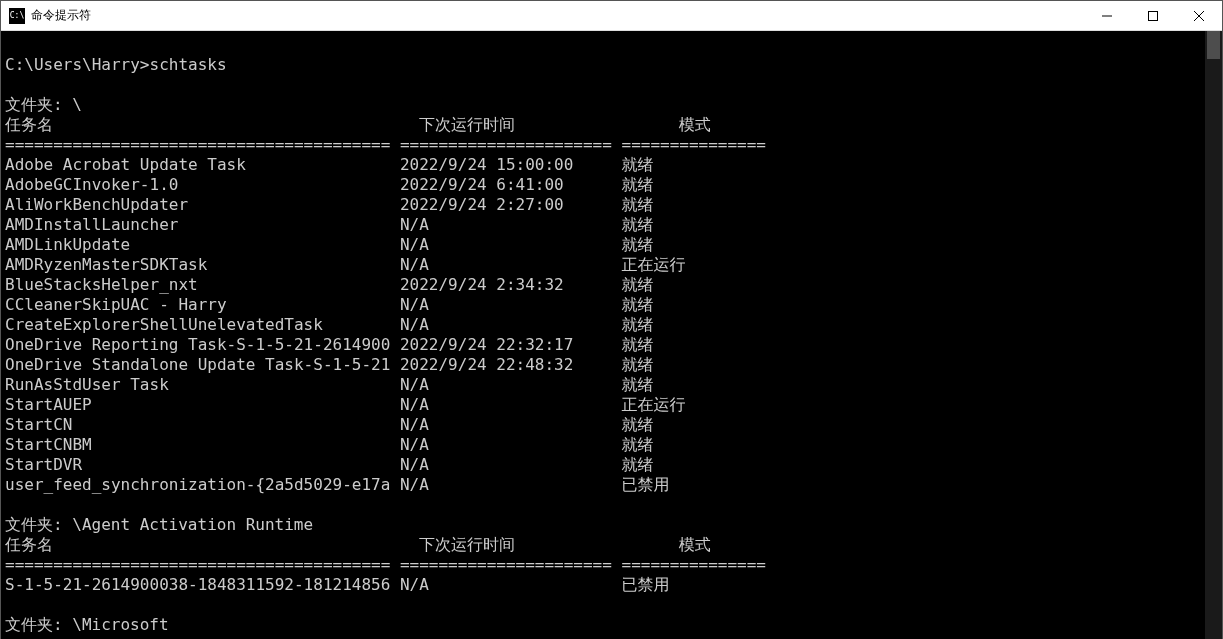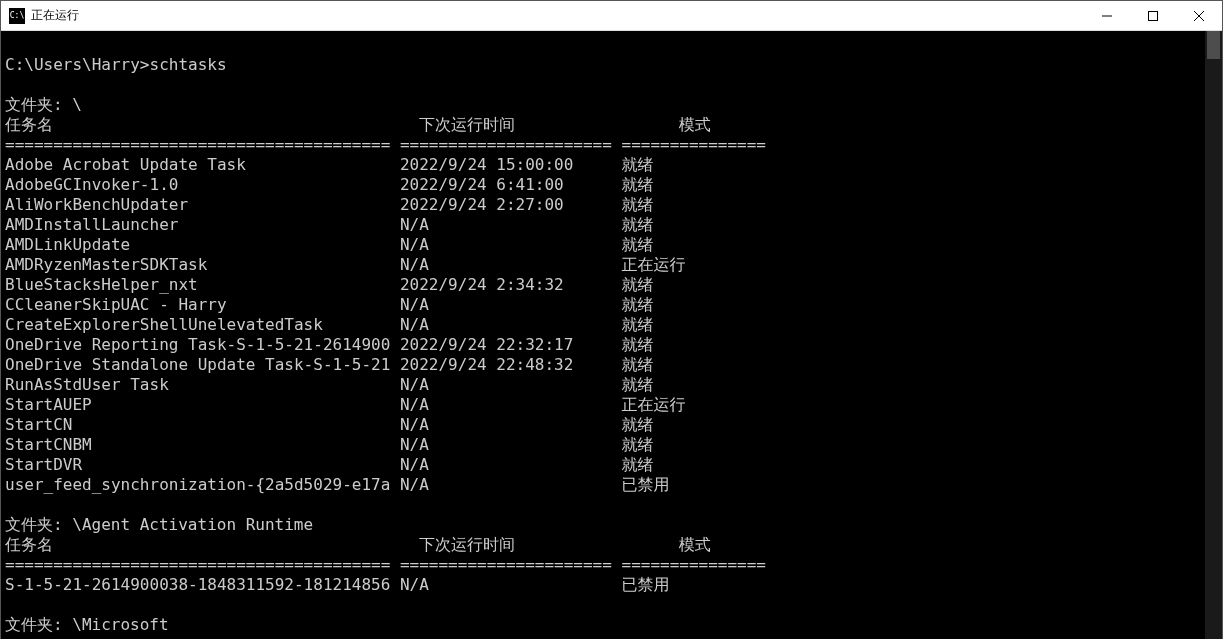--- a/index.html
+++ b/index.html
@@ -16,21 +16,21 @@
 .terminal { flex: 1; background: #000; color: #ccc; font-family: "NSimSun", "SimSun", "Consolas", monospace; font-size: 16px; line-height: 20px; padding: 4px 4px; white-space: pre; overflow: hidden; }
 .scrollbar { width: 17px; background: #1a1a1a; position: relative; }
 .scrollbar-thumb { position: absolute; top: 0; left: 2px; width: 13px; height: 28px; background: #4d4d4d; }
 </style>
 </head>
 <body>
 
 <div class="window">
   <div class="titlebar">
     <div class="titlebar-icon">C:\</div>
-    <div class="titlebar-title">正在运行</div>
+    <div class="titlebar-title">命令提示符</div>
     <div class="titlebar-spacer"></div>
     <div class="titlebar-btns">
       <div class="titlebar-btn">
           <svg width="10" height="10">
             <line x1="0" y1="5" x2="10" y2="5"></line>
           </svg>
         </div>
       <div class="titlebar-btn">
           <svg width="10" height="10">
             <rect x="0.5" y="0.5" width="9" height="9"></rect>

